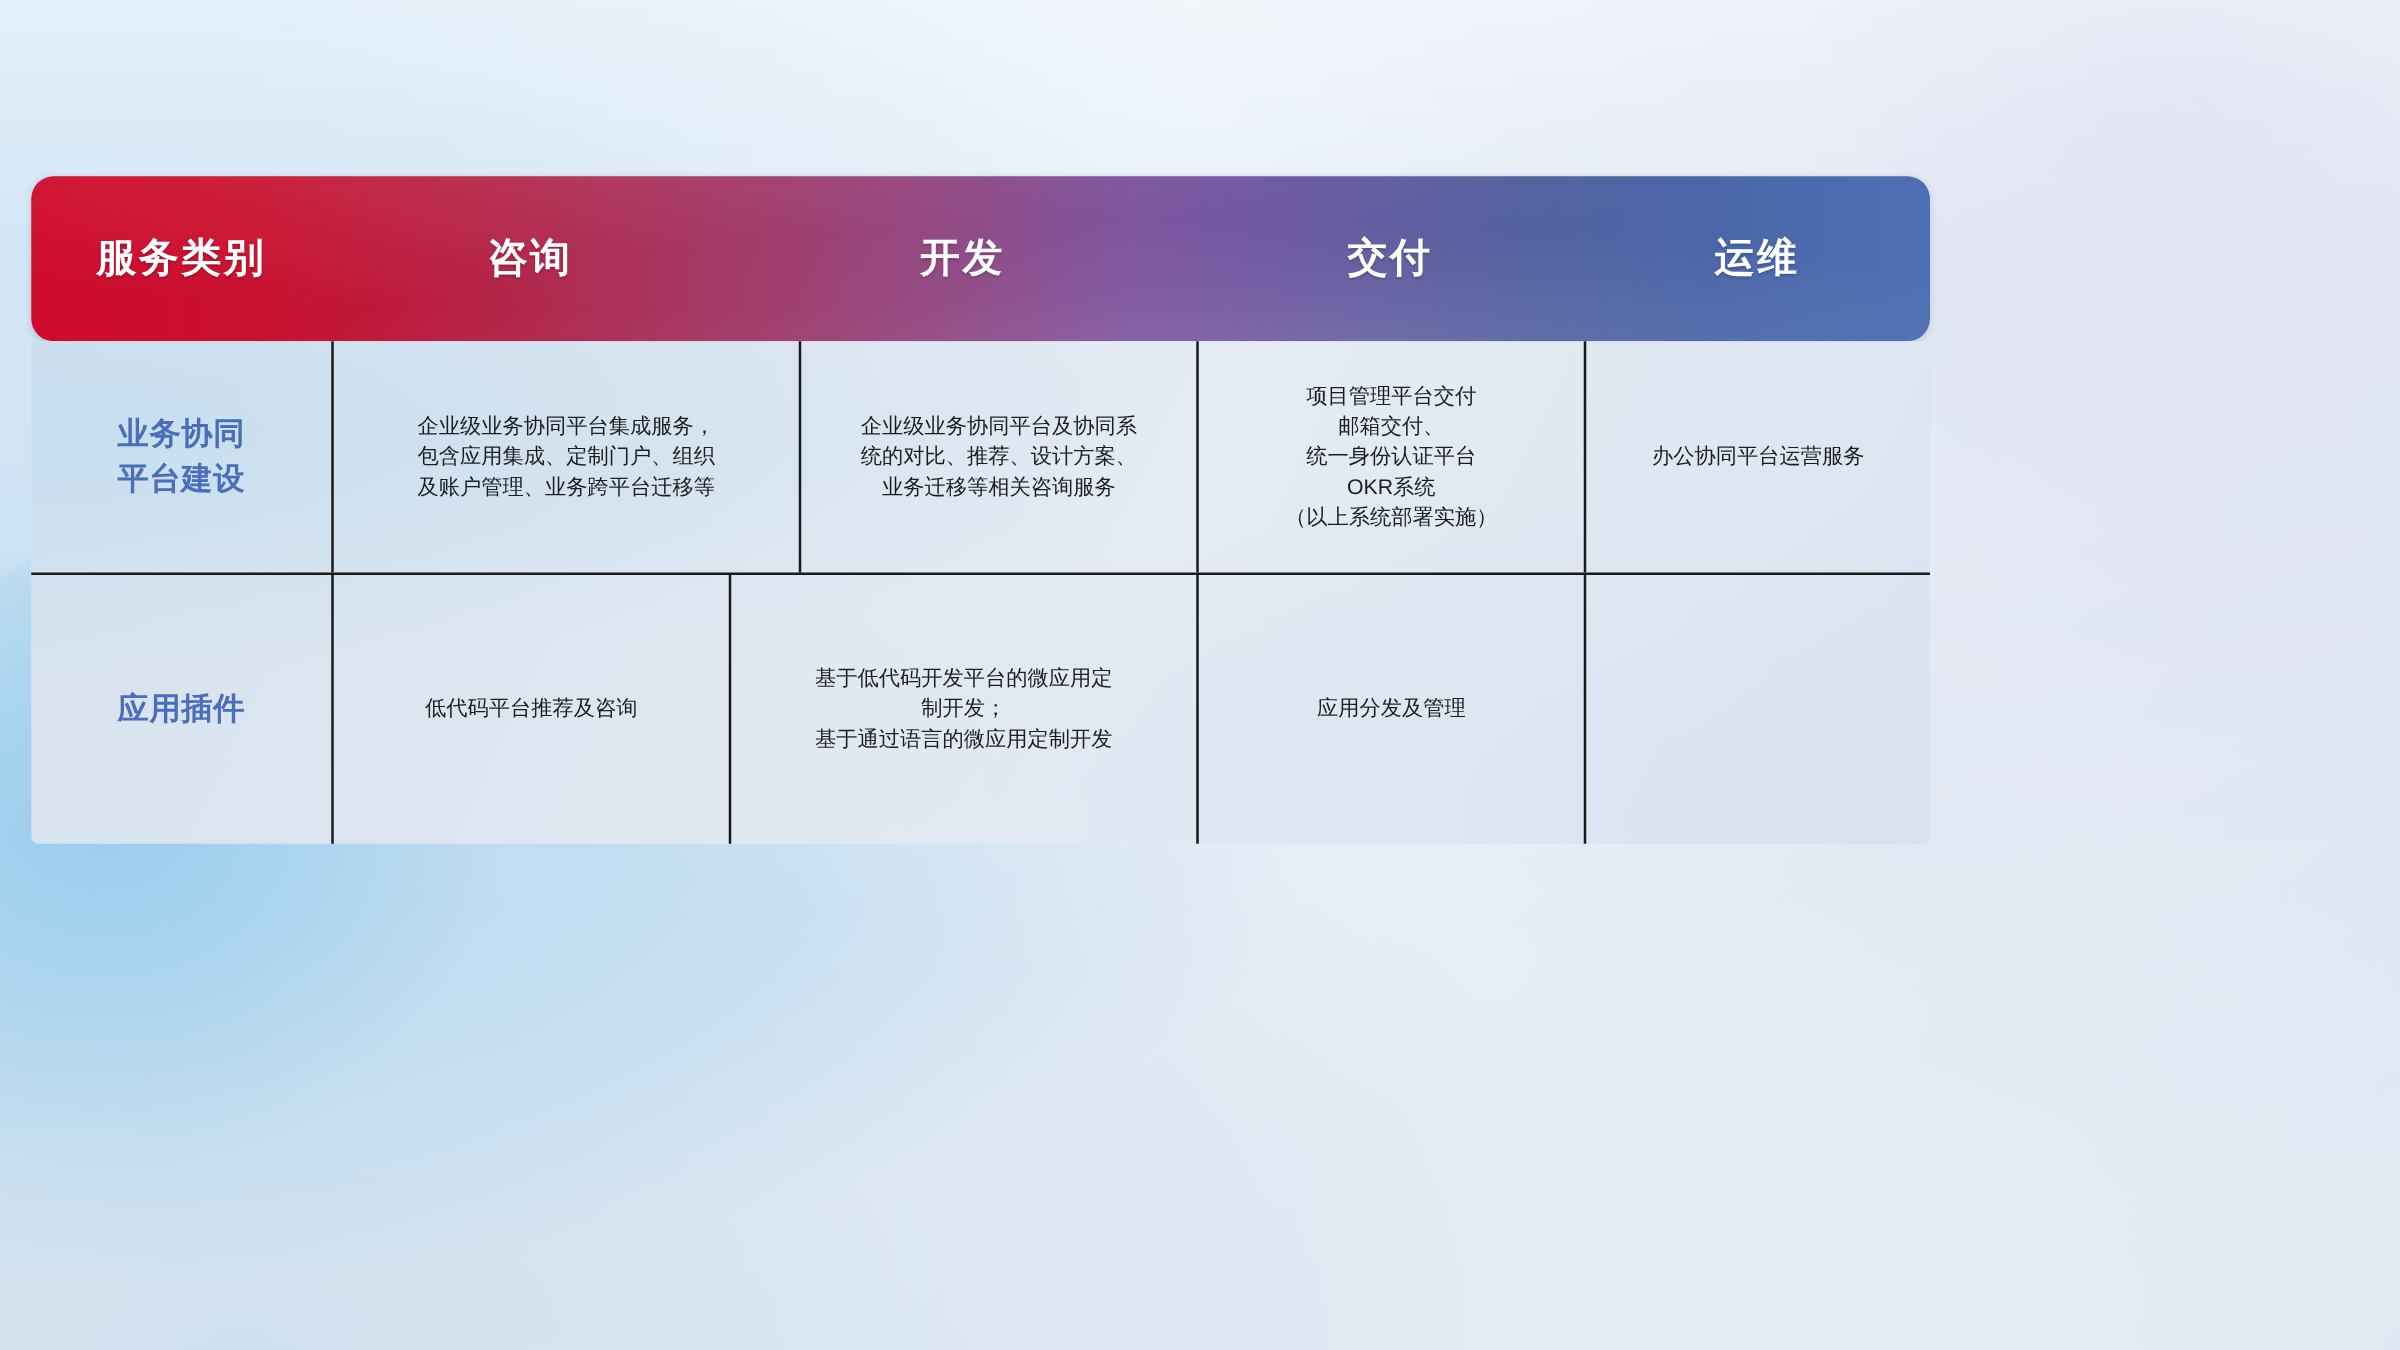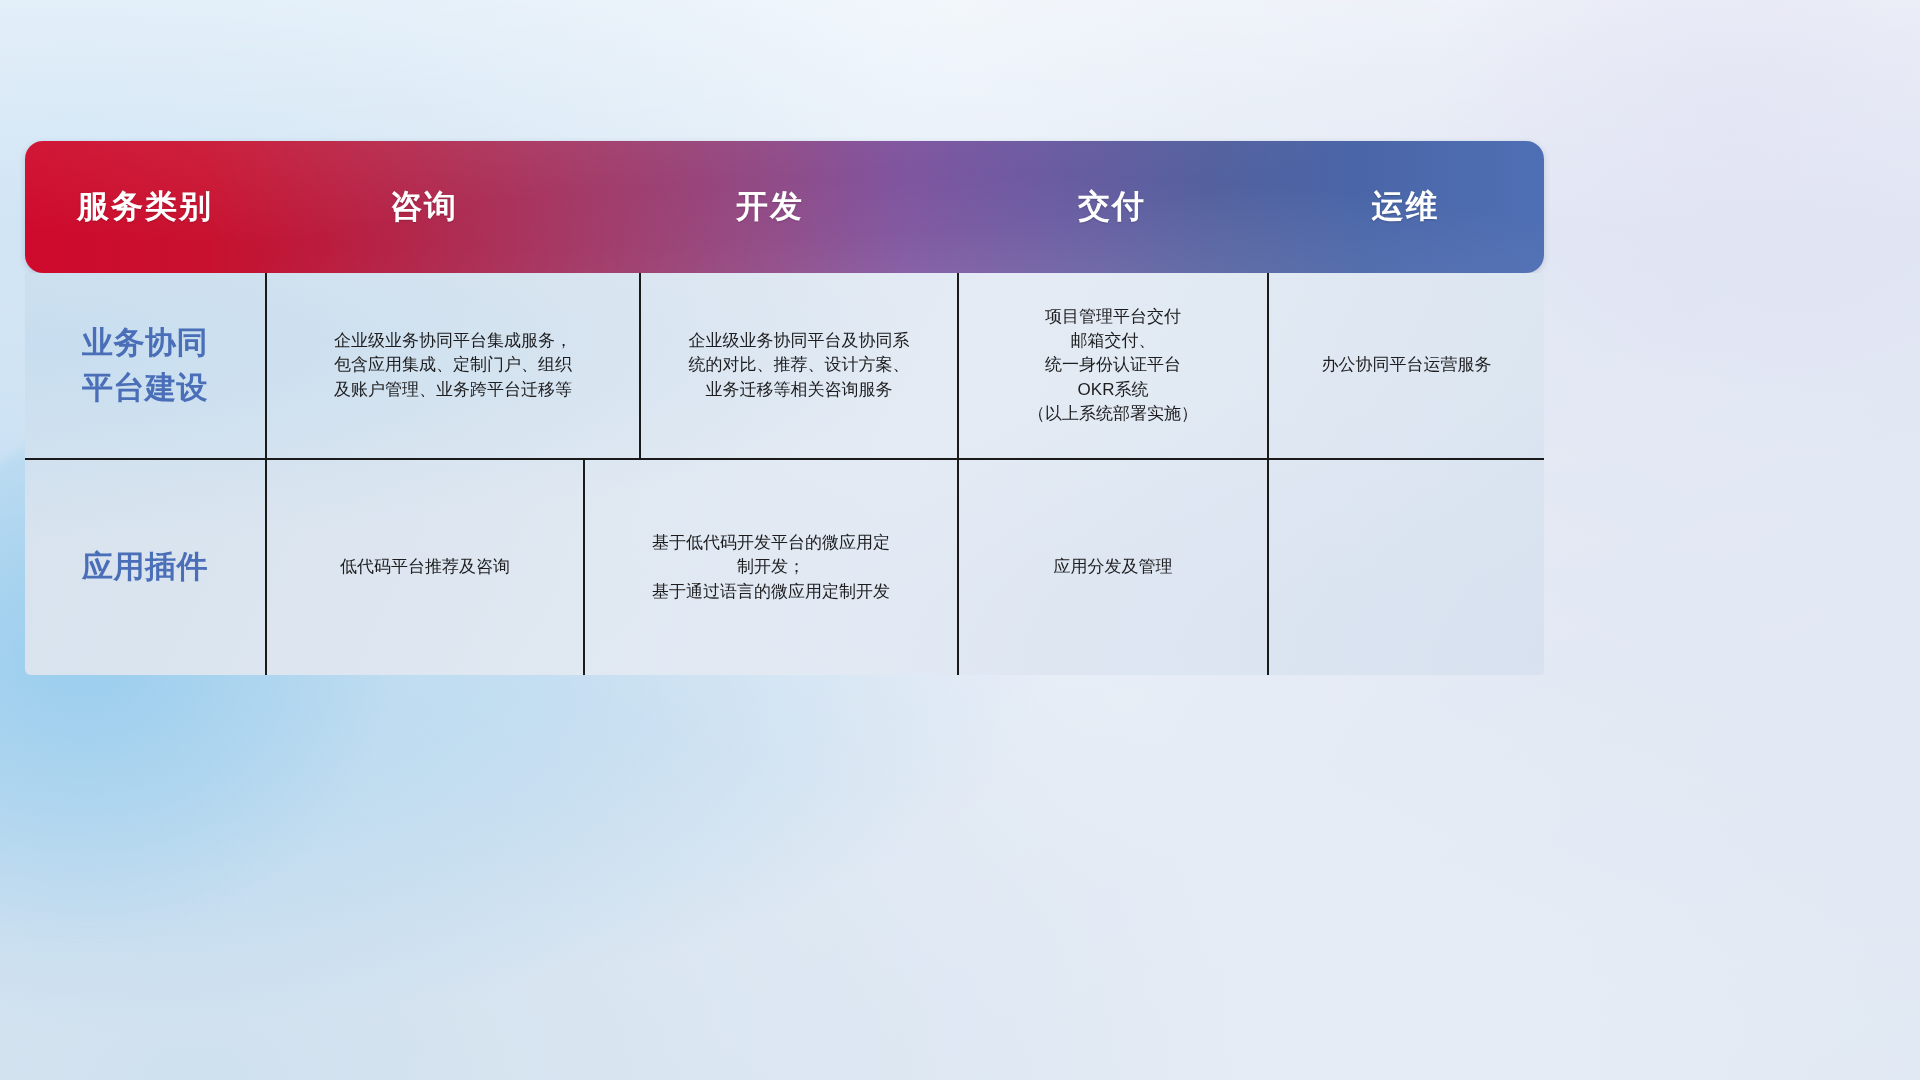--- a/index.html
+++ b/index.html
@@ -83,21 +83,21 @@
   }
   .row.first{border-top:none;}
   .cell{
     display:flex;align-items:center;justify-content:center;
     box-sizing:border-box;padding:10px 14px;
     font-size:17px;line-height:1.42;color:#1d1d1f;
     text-align:center;white-space:pre-line;
   }
   .cell.vline{border-left:2.5px solid #1a1a1a;}
   .cat{
-    color:#4a6fb8;font-weight:bold;font-size:31px;line-height:1.42;
+    color:#4a6fb8;font-weight:bold;font-size:25px;line-height:1.42;
     letter-spacing:.5px;
   }
   
   .c1{width:240px;}
   .c2{width:318px;}
   .c3{width:374px;}
   .c4{width:310px;}
   .c5{width:277px;}
 </style>
 </head>

